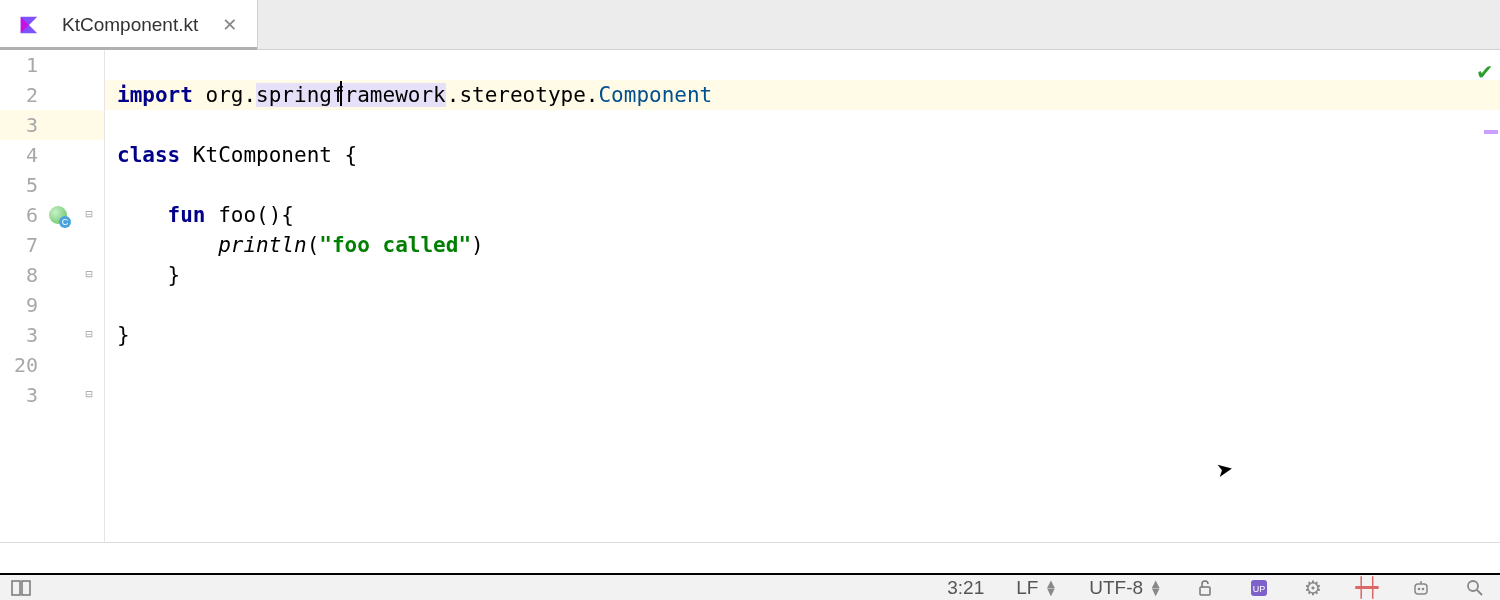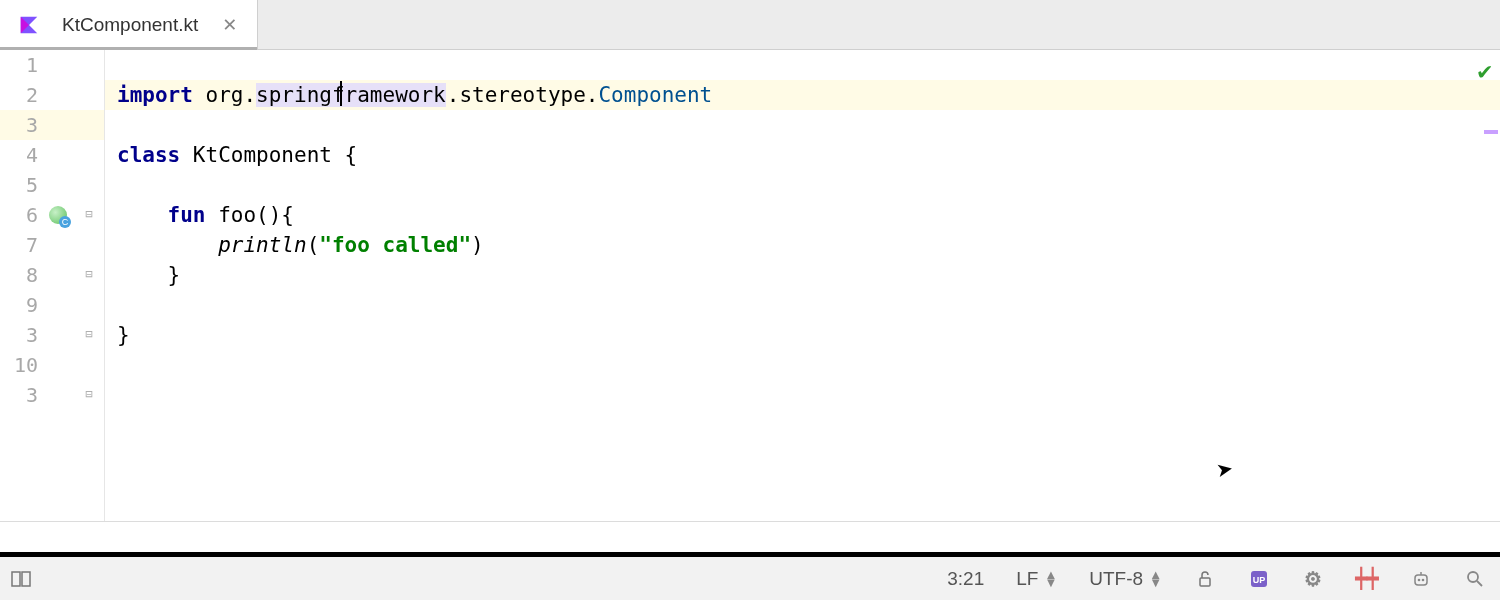--- a/index.html
+++ b/index.html
@@ -124,35 +124,35 @@
   }
   .scroll-mark {
     position:absolute;
     right: 2px;
     width: 14px; height: 4px;
     background: #c9a0ff;
   }
 
   
   .statusbar {
-    height: 48px;
+    height: 27px;
     background: #f2f2f2;
-    border-top: 5px solid #000000;
+    border-top: 2px solid #000000;
     display: flex;
     align-items: center;
     padding: 0 10px;
     font-family: -apple-system, "Helvetica Neue", Arial, sans-serif;
     font-size: 19px;
     color: #555;
     gap: 24px;
   }
   .statusbar .left { display:flex; align-items:center; }
   .statusbar .spacer { flex: 1; }
   .sb-item { display:flex; align-items:center; gap:4px; cursor:pointer; padding:0 4px; }
-  .sb-icon { width:22px; height:22px; display:flex; align-items:center; justify-content:center;font-weight:bold; }
+  .sb-icon { width:22px; height:22px; display:flex; align-items:center; justify-content:center; }
   .arrows { color:#888; font-size:13px; line-height:8px; display:flex; flex-direction:column; margin-left:2px;}
   .mouse {
     position:absolute;
     left: 1112px; top: 406px;
     font-size: 28px;
     color:#000;
     pointer-events:none;
     transform: rotate(-10deg);
   }
   .spring-bean {
@@ -238,21 +238,21 @@
         <span class="foldcol"></span>
       </div>
     <div class="gutter-row">
         <span class="lineno">3</span>
         <span class="iconcol"></span>
         <span class="foldcol">
           <span class="fold-minus">⊟</span>
         </span>
       </div>
     <div class="gutter-row">
-        <span class="lineno">10</span>
+        <span class="lineno">20</span>
         <span class="iconcol"></span>
         <span class="foldcol"></span>
       </div>
     <div class="gutter-row">
         <span class="lineno">3</span>
         <span class="iconcol"></span>
         <span class="foldcol">
           <span class="fold-minus">⊟</span>
         </span>
       </div>

